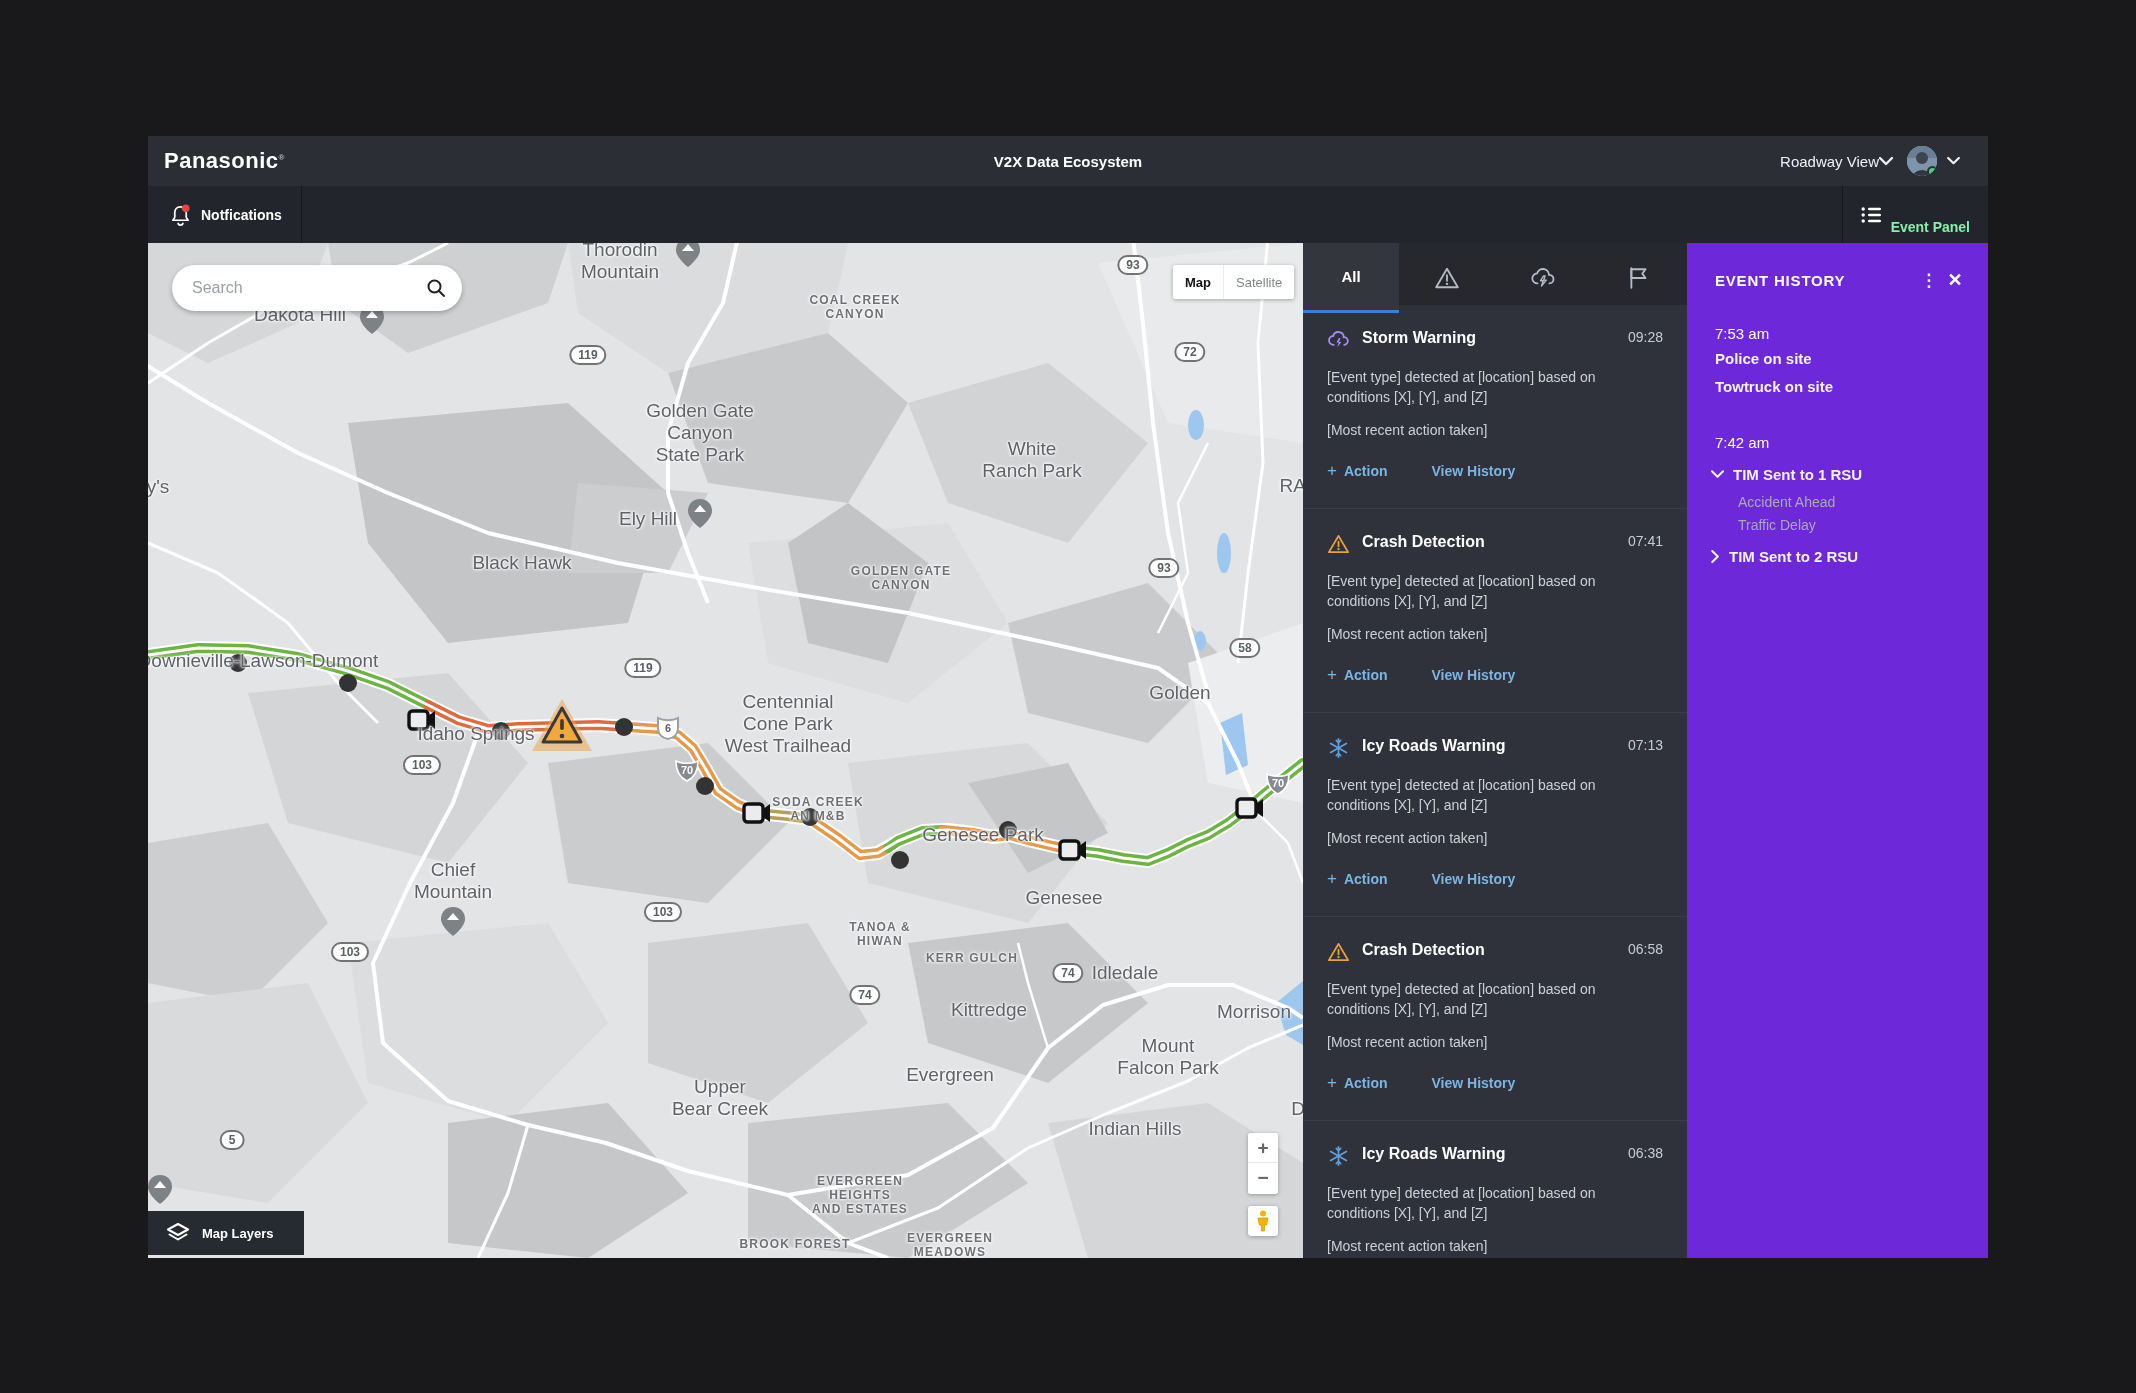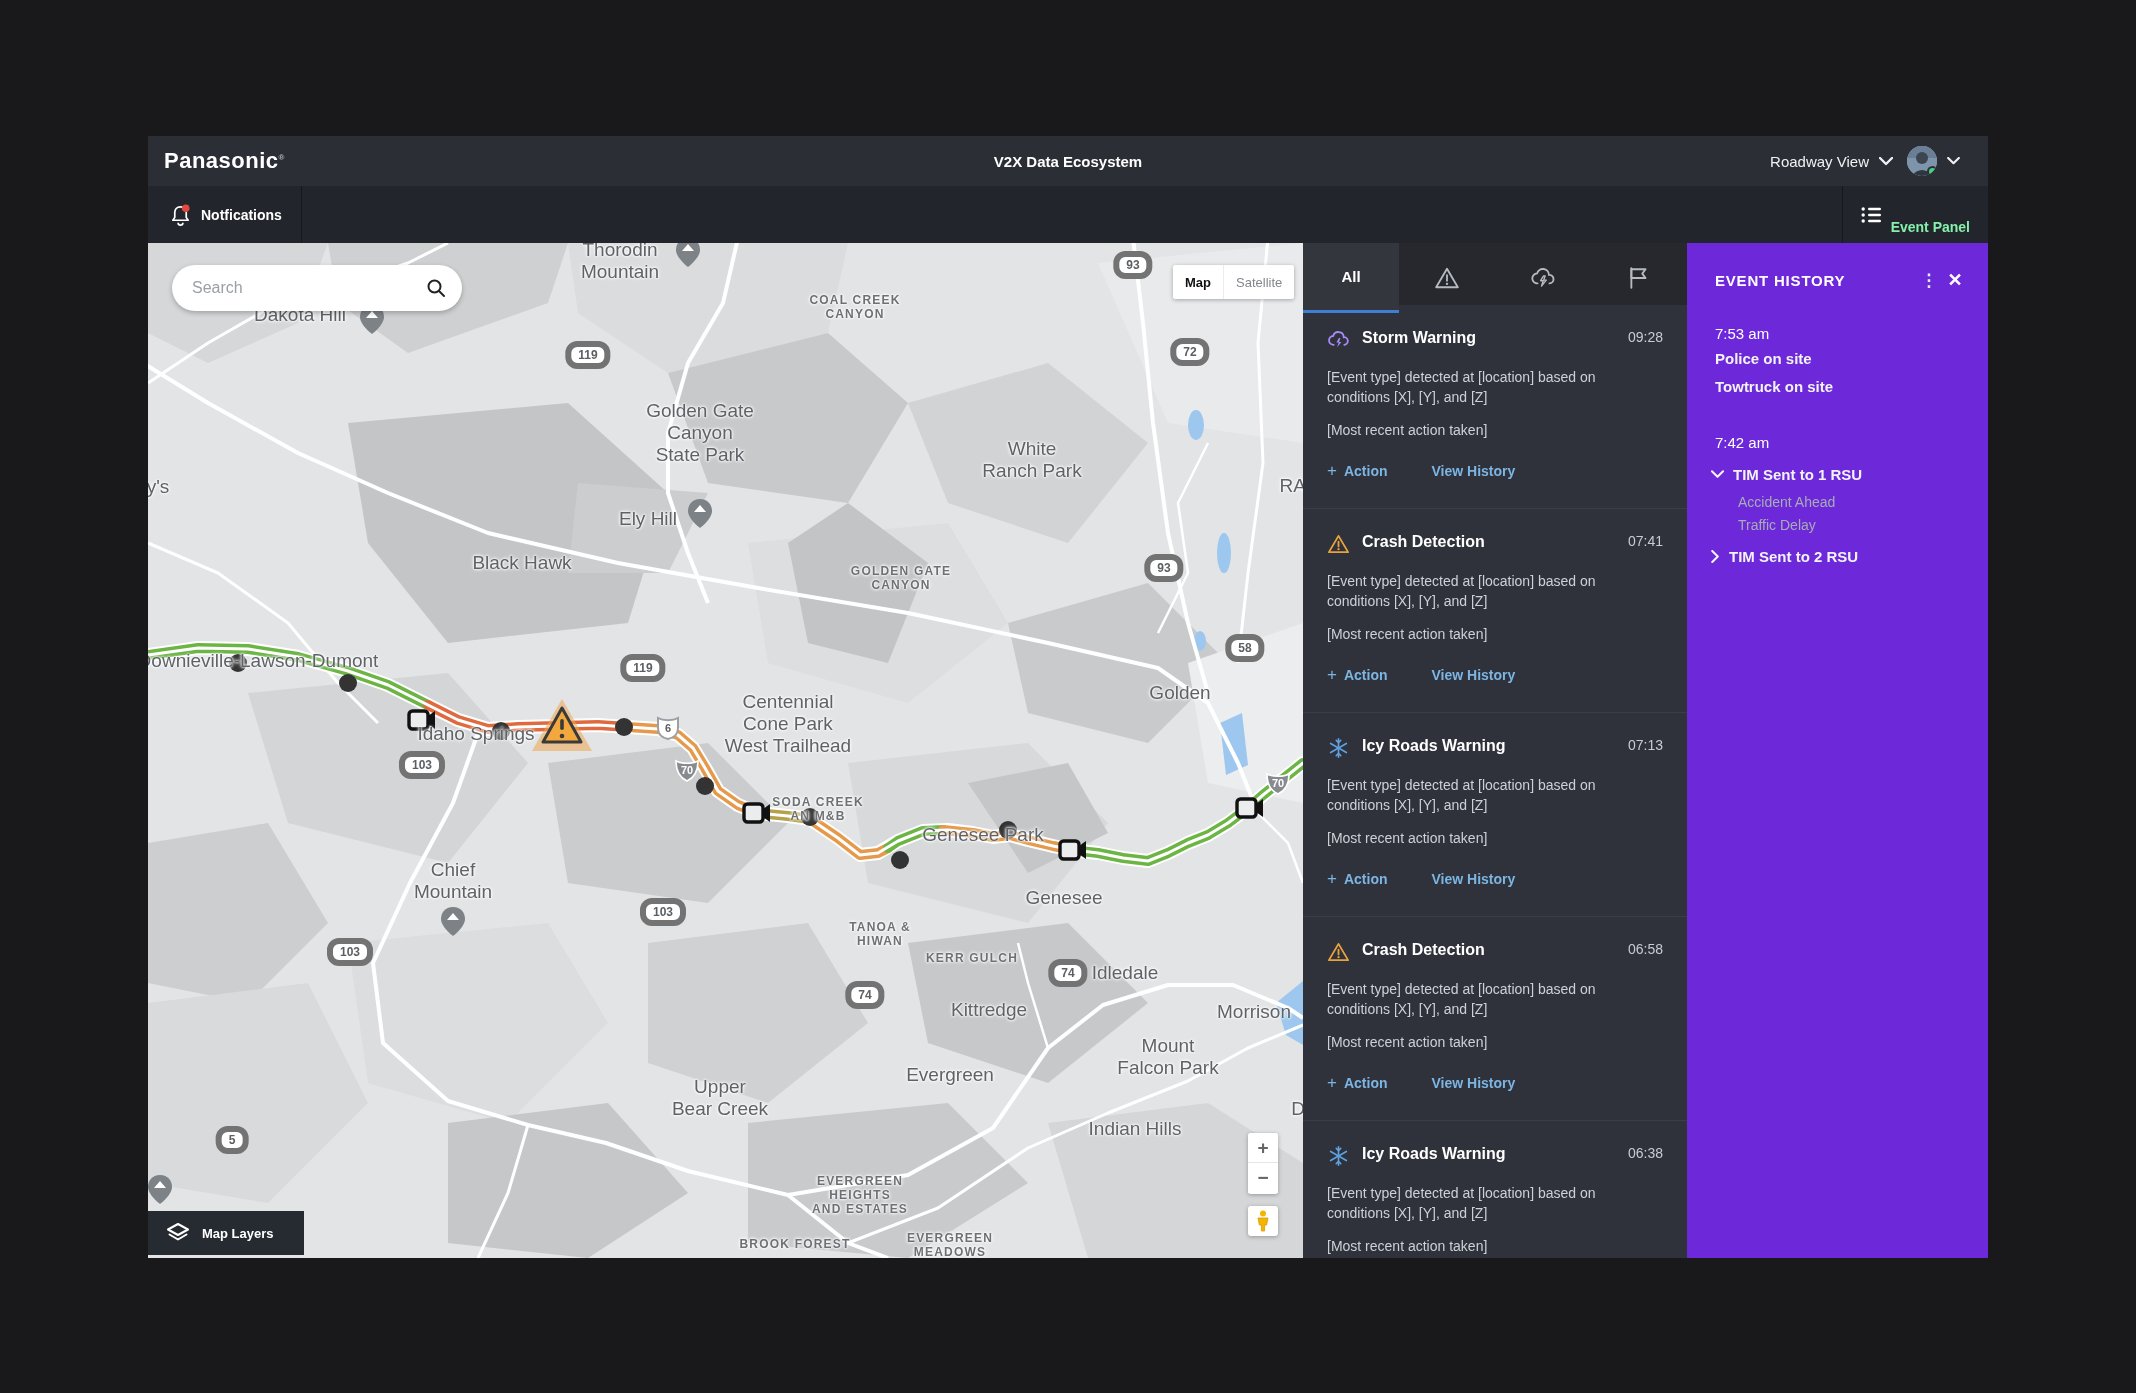--- a/index.html
+++ b/index.html
@@ -7,40 +7,40 @@
   body { font-family:"Liberation Sans", sans-serif; }
   #stage { position:relative; width:2136px; height:1393px; background:#19191c; overflow:hidden; }
   #window { position:absolute; left:148px; top:136px; width:1840px; height:1122px; background:#2f323a; }
 
   
   .header { position:absolute; left:0; top:0; width:1840px; height:50px; background:#2b2e35; display:flex; align-items:center; z-index:30; }
   .logo { position:absolute; left:16px; top:12px; color:#fff; font-size:22px; font-weight:bold; letter-spacing:.5px; }
   .logo sup { font-size:8px; color:#b9bdc4; }
   .app-title { position:absolute; left:0; width:100%; text-align:center; color:#fff; font-size:15px; font-weight:bold; }
   .hdr-right { position:absolute; right:28px; top:0; height:50px; display:flex; align-items:center; gap:14px; }
-  .view-sel { display:flex; align-items:center; gap:10px; color:#f0f1f3; font-size:15px; cursor:pointer; }
+  .view-sel { display:flex; align-items:center; color:#f0f1f3; font-size:15px; cursor:pointer; }
   .avatar-wrap { display:flex; align-items:center; gap:10px; cursor:pointer; }
   .avatar { position:relative; width:30px; height:30px; border-radius:50%; background:#8fa3b8; overflow:hidden; }
   .avatar .dot { position:absolute; right:-1px; bottom:-1px; width:11px; height:11px; border-radius:50%; background:#43d17a; border:2px solid #2b2e35; }
 
   
   .toolbar { position:absolute; left:0; top:50px; width:1840px; height:57px; background:#22252b; z-index:29; }
   .notif-btn { position:absolute; left:0; top:0; width:154px; height:57px; display:flex; align-items:center; gap:10px; padding-left:22px; border-right:1px solid #16181c; cursor:pointer; }
   .notif-btn span { color:#fff; font-size:14px; font-weight:bold; }
   .evtpanel-btn { position:absolute; right:0; top:0; height:57px; display:flex; align-items:center; gap:10px; padding:0 18px 0 18px; border-left:1px solid #16181c; cursor:pointer; }
   .evtpanel-btn span { color:#86efac; font-size:14px; font-weight:bold;margin-top:24px; }
 
   
   .map { position:absolute; left:0; top:107px; width:1155px; height:1015px; background:#e3e4e6; overflow:hidden; }
   .map svg.base { position:absolute; left:0; top:0; }
   .mlabel { position:absolute; transform:translate(-50%,-50%); color:#5f6368; text-align:center; white-space:pre-line; line-height:1.15;
             text-shadow:0 0 2px #fff,0 0 3px #fff,0 0 4px #fff; pointer-events:none; }
   .mlabel.lg { font-size:19px; }
   .mlabel.sm { font-size:12px; font-weight:bold; letter-spacing:1.2px; color:#6d7175; }
-  .badge { position:absolute; transform:translate(-50%,-50%); background:#fff; border:6px solid #737373; color:#5b5f63;
+  .badge { position:absolute; transform:translate(-50%,-50%); background:#fff; border:2px solid #737373; color:#5b5f63;
            font-size:12px; font-weight:bold; border-radius:12px; padding:1px 7px; line-height:14px; }
   .shield { position:absolute; transform:translate(-50%,-50%); width:26px; height:26px; display:flex; align-items:center; justify-content:center; }
   .shield span { position:relative; font-size:11px; font-weight:bold; }
   .shield.us span { color:#5b5f63; }
   .shield.i span { color:#fff; }
   .shield svg { position:absolute; left:0; top:0; }
 
   .searchbox { position:absolute; left:24px; top:22px; width:290px; height:46px; background:#fff; border-radius:24px;
                box-shadow:0 2px 5px rgba(0,0,0,.25); display:flex; align-items:center; padding:0 16px 0 20px; }
   .searchbox input { flex:1; border:0; outline:0; font-size:16px; color:#3c4043; font-family:"Liberation Sans",sans-serif; background:transparent; }

